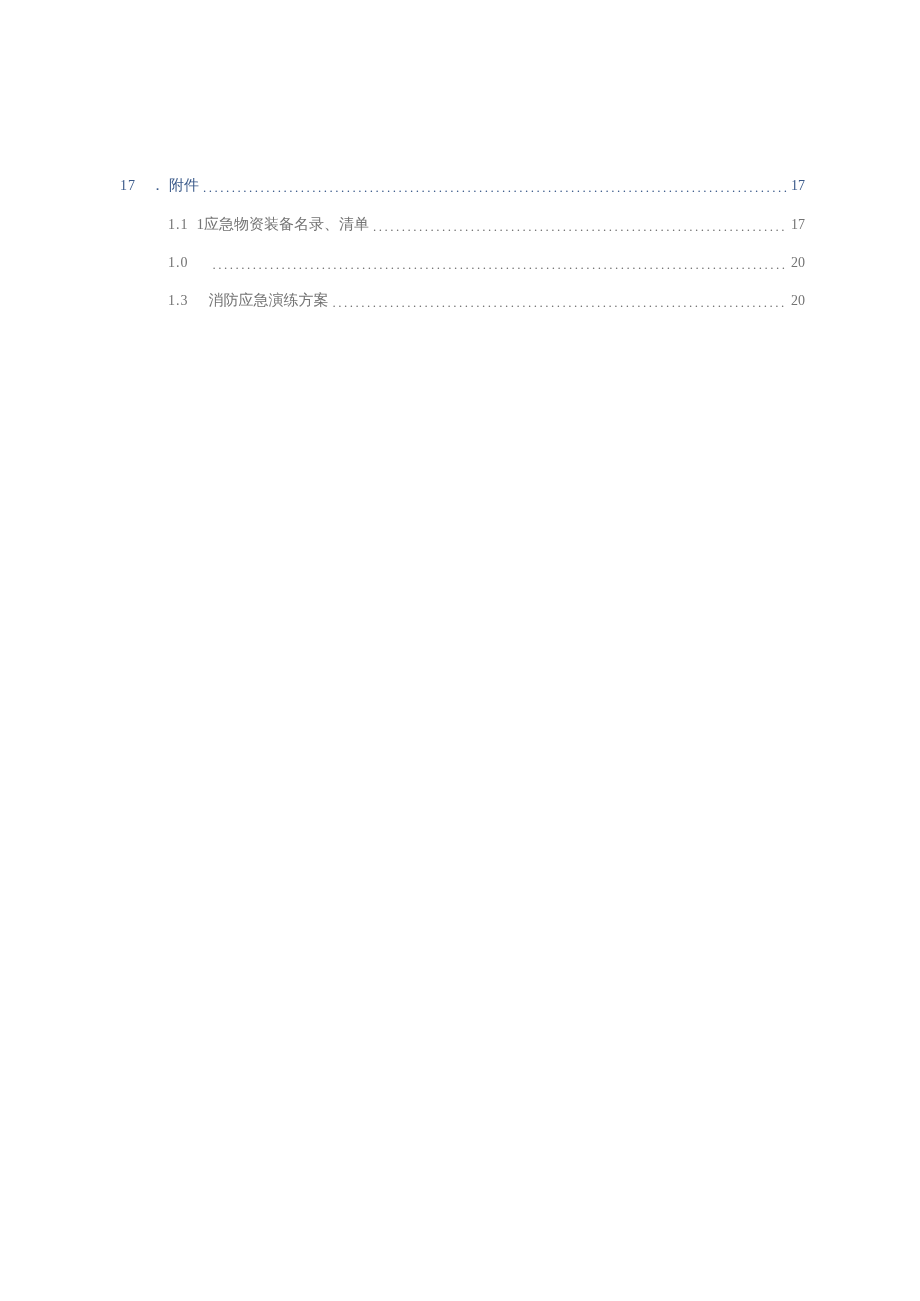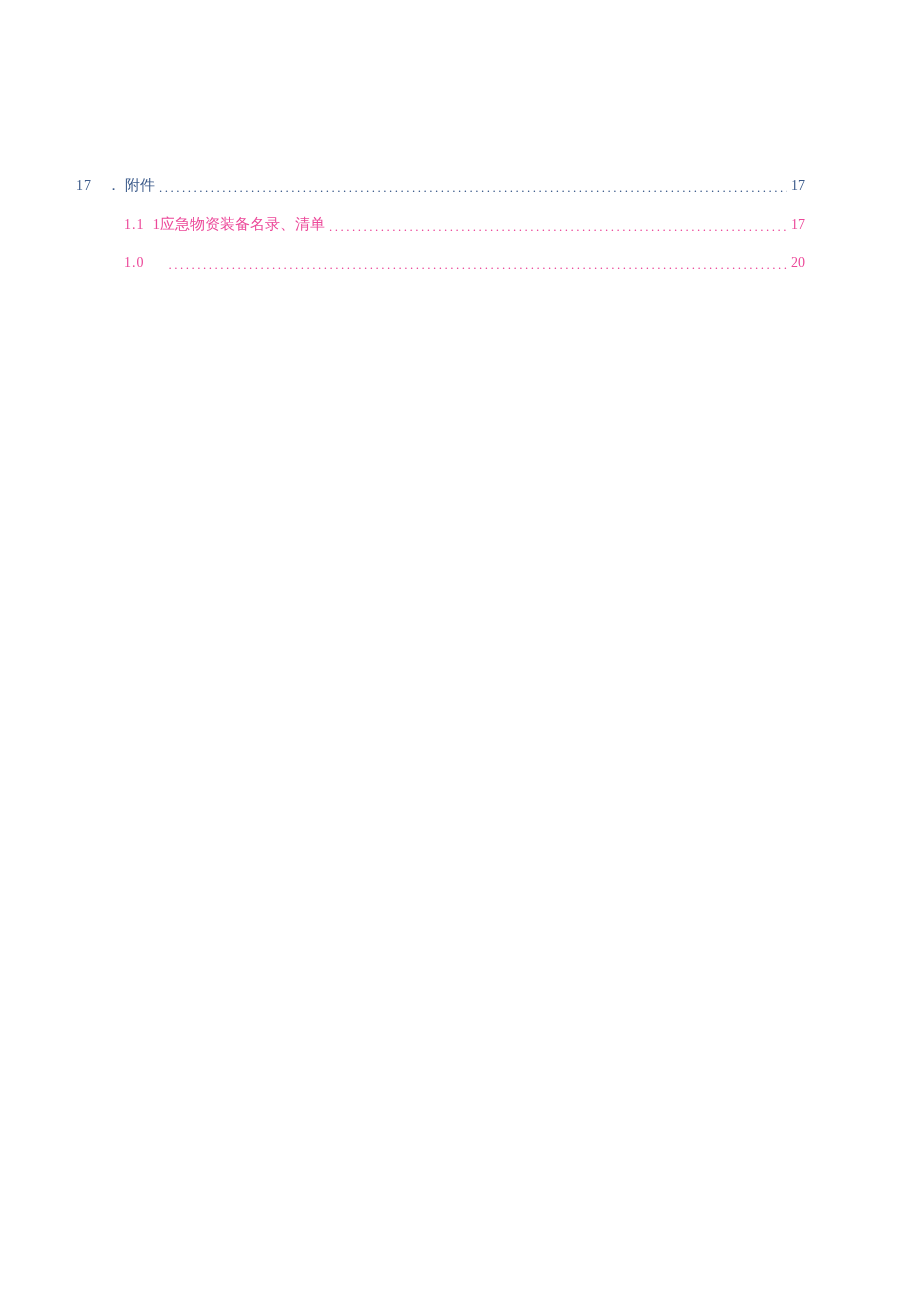--- a/index.html
+++ b/index.html
@@ -8,35 +8,35 @@
       box-sizing: border-box;
     }
     body {
       width: 920px;
       height: 1301px;
       background: #ffffff;
       font-family: "SimSun", "宋体", serif;
       position: relative;
     }
     .page {
-      padding: 172px 115px 0 76px;
+      padding: 172px 115px 0 120px;
     }
     .toc-entry {
       display: flex;
       align-items: baseline;
       margin-bottom: 12px;
       font-size: 15px;
       line-height: 1.8;
       white-space: nowrap;
     }
     .toc-entry-main {
       color: #3b5a8a;
     }
     .toc-entry-sub {
-      color: #ec4899;
+      color: #737373;
       padding-left: 48px;
     }
     .section-num {
       flex-shrink: 0;
     }
     .section-num-main {
       margin-right: 14px;
       font-size: 14px;
       letter-spacing: 1px;
     }
@@ -89,14 +89,21 @@
     <span class="page-num">17</span>
   </div>
 
   <div class="toc-entry toc-entry-sub">
     <span class="section-num section-num-sub">1.0</span>
     <span style="width:12px;display:inline-block;"></span>
     <span class="dots"></span>
     <span class="page-num">20</span>
   </div>
 
+  <div class="toc-entry toc-entry-sub">
+    <span class="section-num section-num-sub">1.3</span>
+    <span style="width:12px;display:inline-block;"></span>
+    <span class="section-title">消防应急演练方案</span>
+    <span class="dots"></span>
+    <span class="page-num">20</span>
+  </div>
 
 </div>
 
 </body></html>

